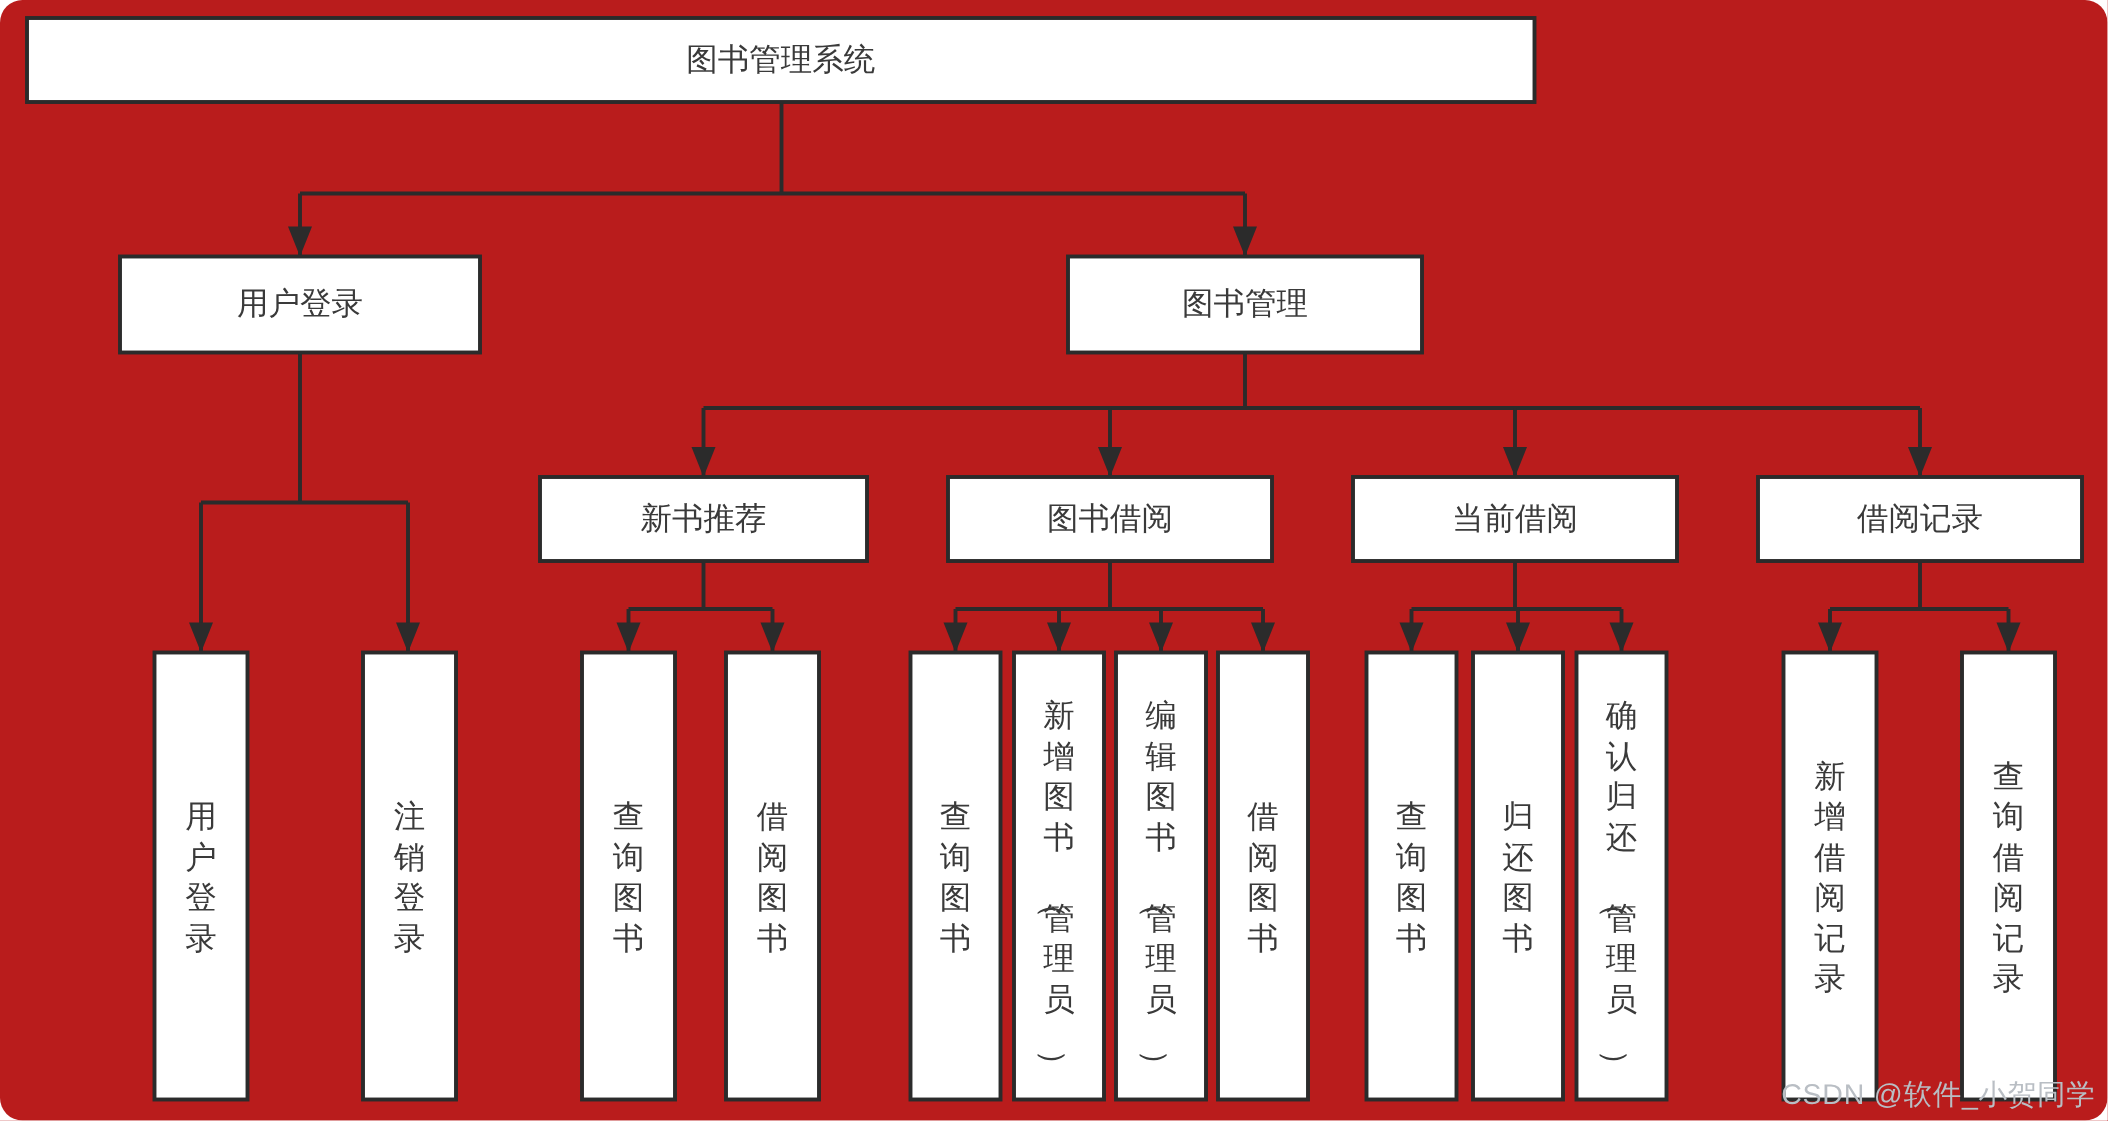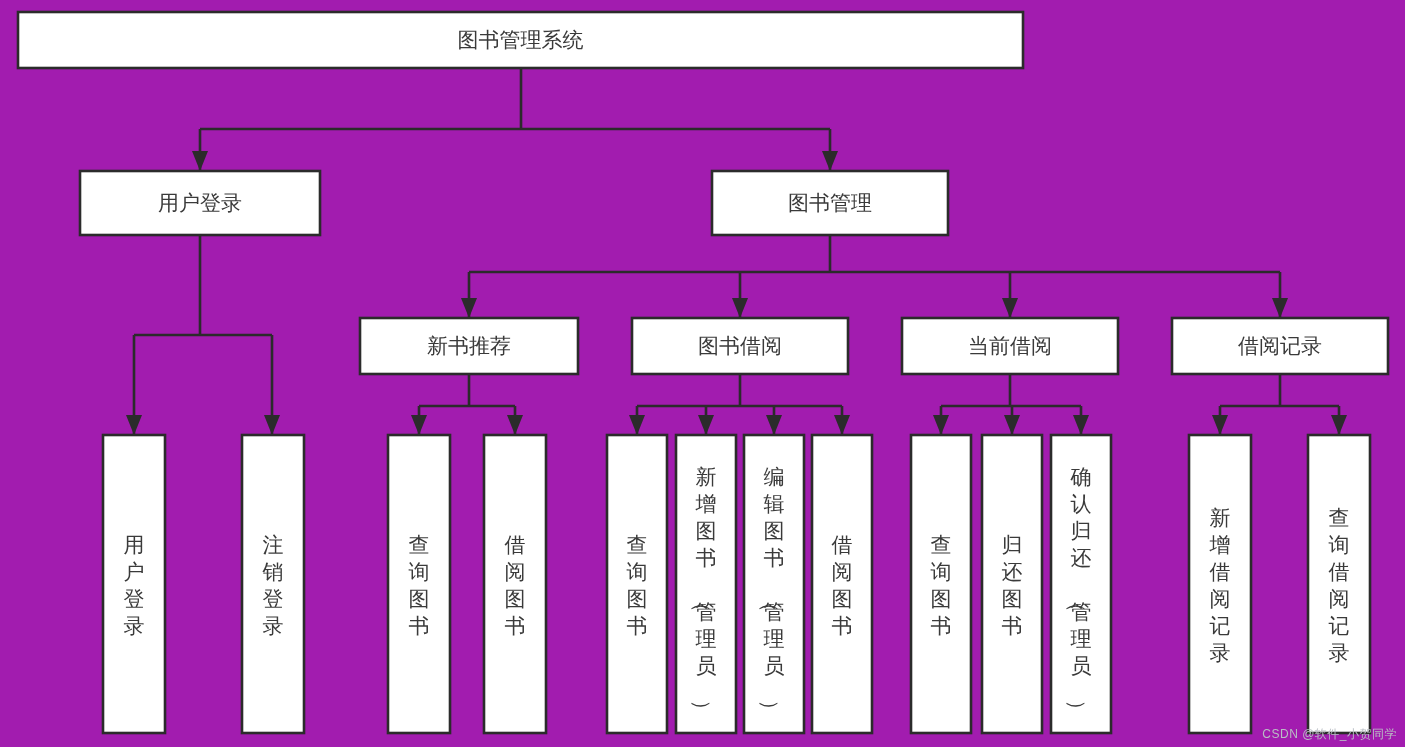--- a/index.html
+++ b/index.html
@@ -8,22 +8,23 @@
     padding: 0;
     background: #ffffff;
   }
   body {
     font-family: "Liberation Sans", "DejaVu Sans", sans-serif;
   }
   #diagram-root {
     position: relative;
     width: 1405px;
     height: 747px;
-    background: #a21caf;
+    background: #b91c1c;
     overflow: hidden;
+    border-radius: 15px;
   }
   svg.flow {
     position: absolute;
     left: 0;
     top: 0;
     width: 1405px;
     height: 747px;
     display: block;
   }
   .node-box {
@@ -50,21 +51,21 @@
     stroke-linecap: butt;
   }
   .arrow-head {
     fill: #2b2b2b;
     stroke: none;
   }
   .watermark {
     position: absolute;
     right: 8px;
     bottom: 4px;
-    font-size: 12px;
+    font-size: 19px;
     color: #b9bec4;
     font-family: "Liberation Sans", "DejaVu Sans", sans-serif;
     letter-spacing: 0.5px;
     user-select: none;
     white-space: nowrap;
   }
 </style>
 </head>
 <body>
 

